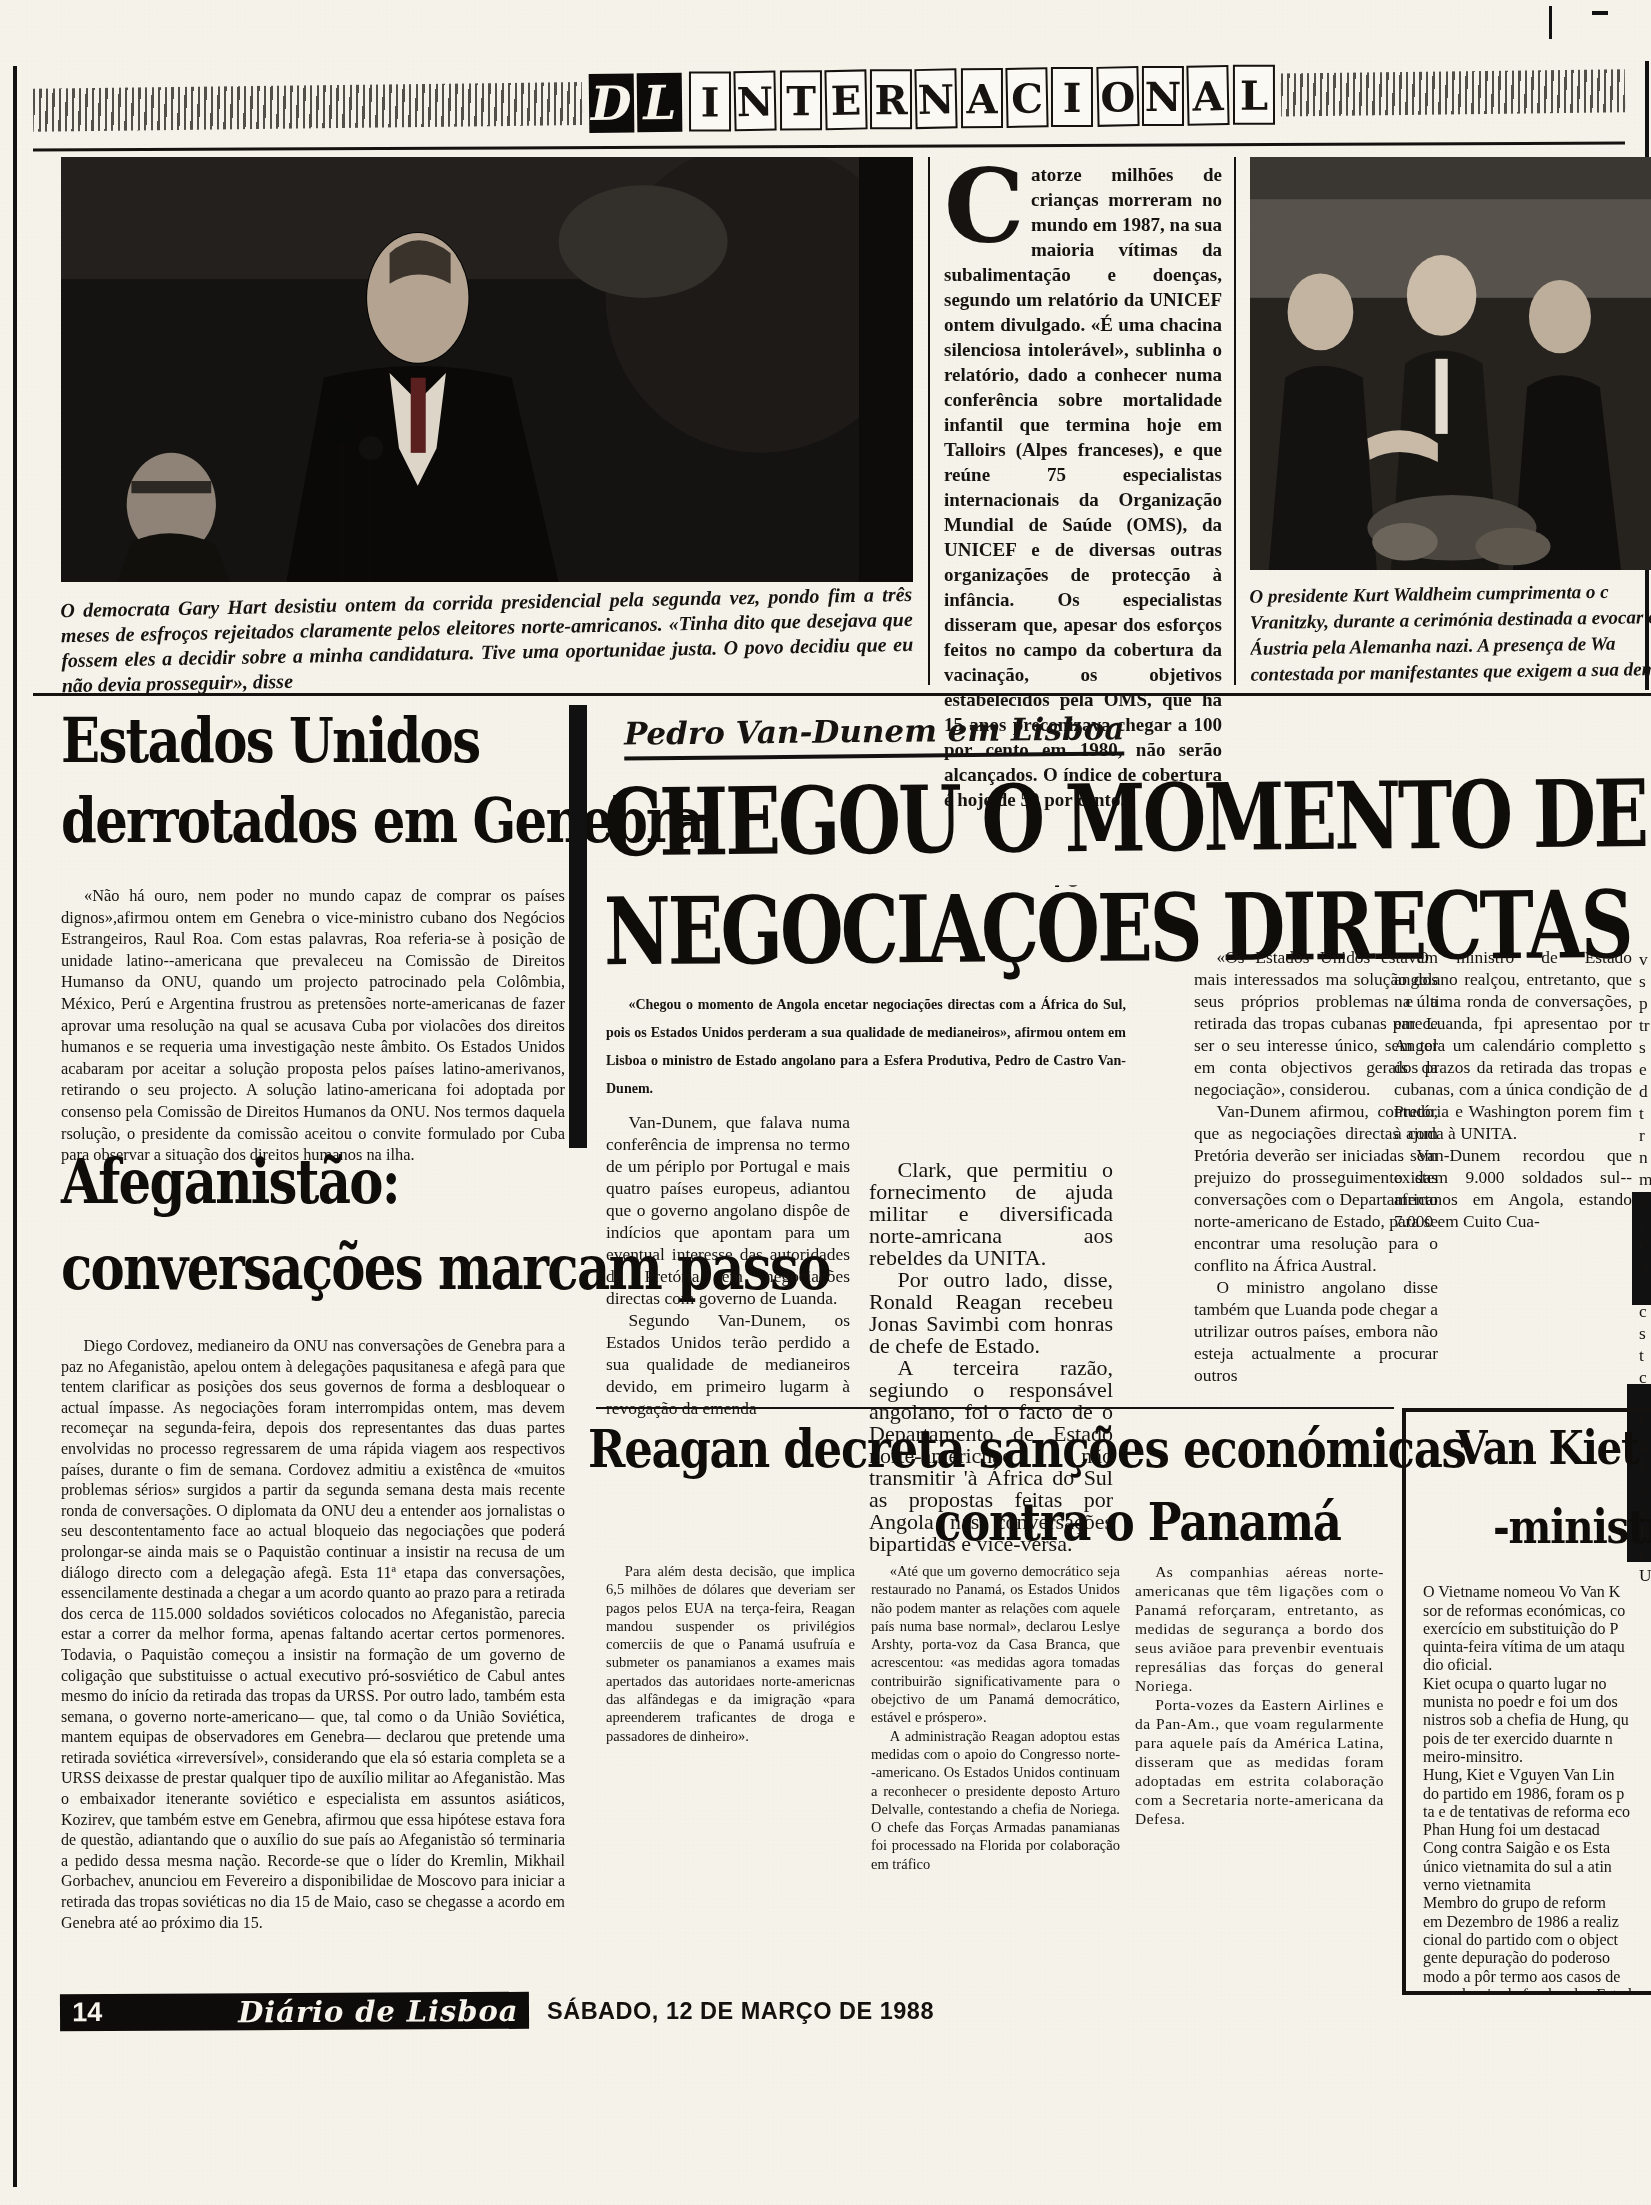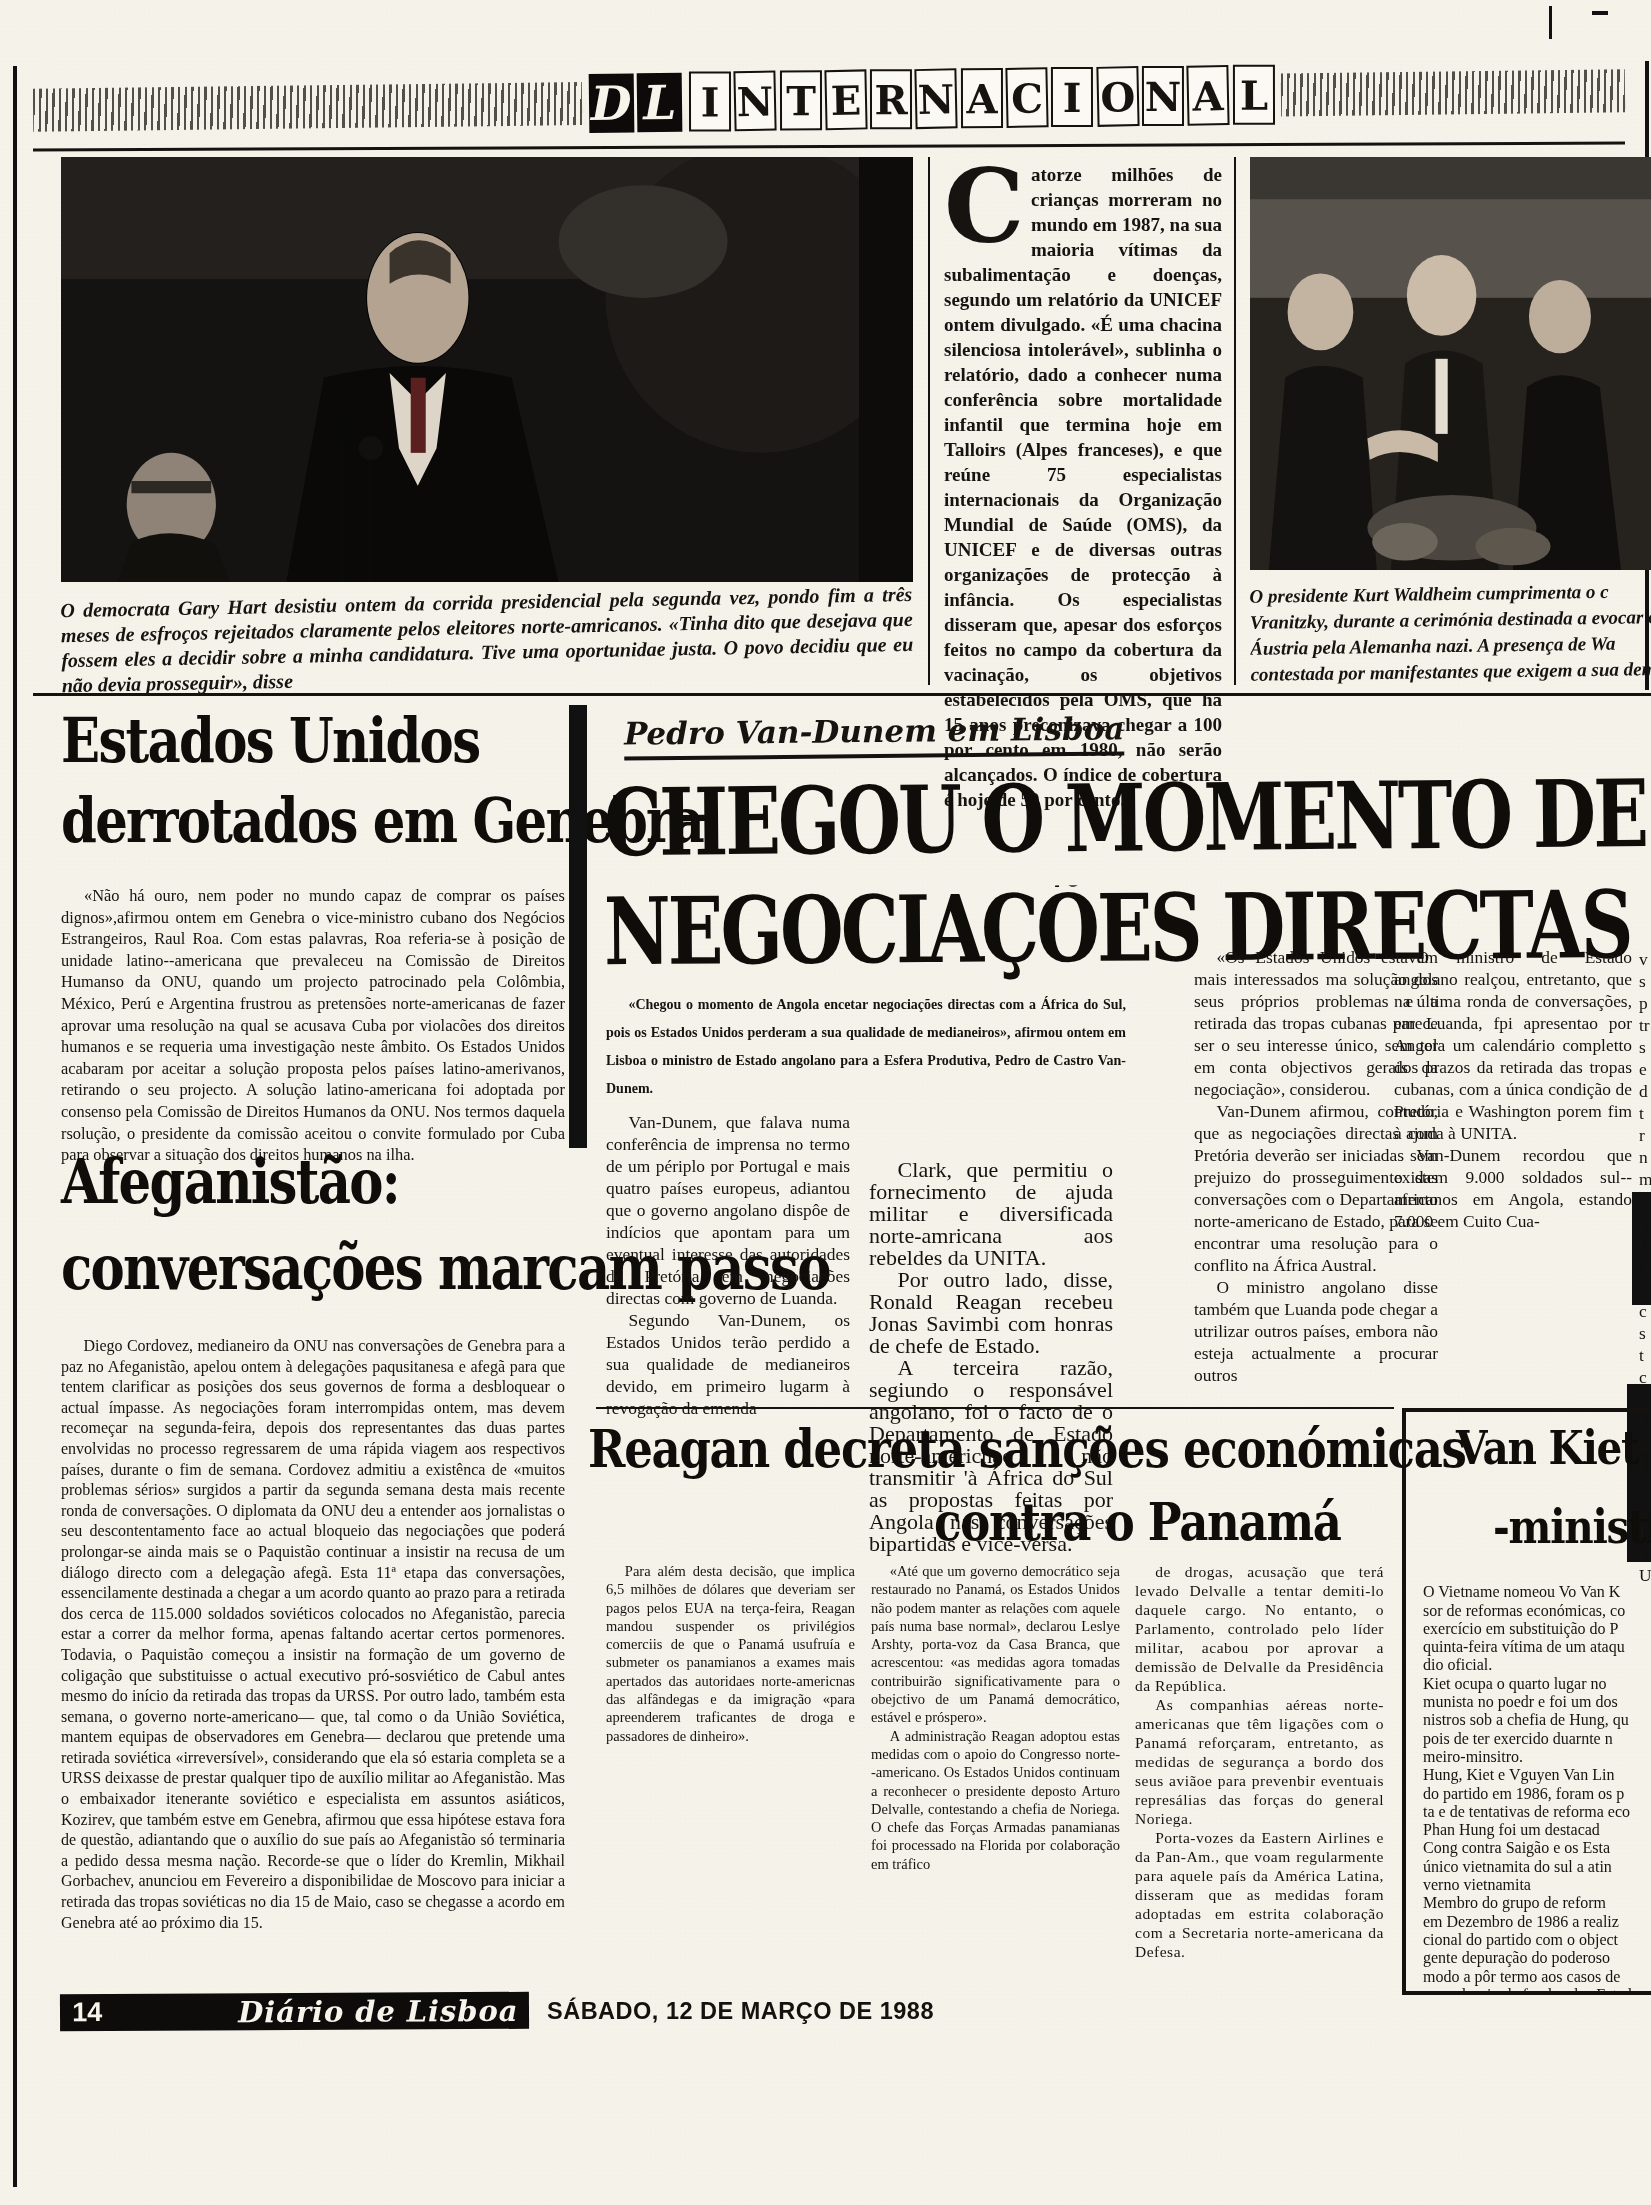--- a/index.html
+++ b/index.html
@@ -229,21 +229,20 @@
     <span class="slab condensed title-rg" style="position:relative;top:14px;">contra o Panamá</span>
   </div>
   <div class="abs col-text" style="left:606px;top:1562px;width:249px;font-size:14.5px;line-height:18.3px;">
       <p class="para">Para além desta decisão, que implica 6,5 milhões de dólares que deveriam ser pagos pelos EUA na terça-feira, Reagan mandou suspender os privilégios comerciis de que o Panamá usufruía e submeter os panamianos a exames mais apertados das autoridaes norte-americnas das alfândegas e da imigração «para apreenderem traficantes de droga e passadores de dinheiro».</p>
     </div>
   <div class="abs col-text" style="left:871px;top:1562px;width:249px;font-size:14.5px;line-height:18.3px;">
       <p class="para">«Até que um governo democrático seja restaurado no Panamá, os Estados Unidos não podem manter as relações com aquele país numa base normal», declarou Leslye Arshty, porta-voz da Casa Branca, que acrescentou: «as medidas agora tomadas contribuirão significativamente para o obejctivo de um Panamá democrático, estável e próspero».</p>
       <p class="para">A administração Reagan adoptou estas medidas com o apoio do Congresso norte--americano. Os Estados Unidos continuam a reconhecer o presidente deposto Arturo Delvalle, contestando a chefia de Noriega. O chefe das Forças Armadas panamianas foi processado na Florida por colaboração em tráfico</p>
     </div>
   <div class="abs col-text" style="left:1135px;top:1562px;width:249px;font-size:15.5px;line-height:19px;letter-spacing:0.5px;">
-      <p class="para">de drogas, acusação que terá levado Delvalle a tentar demiti-lo daquele cargo. No entanto, o Parlamento, controlado pelo líder militar, acabou por aprovar a demissão de Delvalle da Presidência da República.</p>
       <p class="para">As companhias aéreas norte-americanas que têm ligações com o Panamá reforçaram, entretanto, as medidas de segurança a bordo dos seus aviãoe para prevenbir eventuais represálias das forças do general Noriega.</p>
       <p class="para">Porta-vozes da Eastern Airlines e da Pan-Am., que voam regularmente para aquele país da América Latina, disseram que as medidas foram adoptadas em estrita colaboração com a Secretaria norte-americana da Defesa.</p>
     </div>
 
   <div class="abs" style="left:1402px;top:1408px;width:282px;height:587px;border:4.2px solid #14110e;box-sizing:border-box;padding:11.3px 0 0 17px;overflow:hidden;">
     <div style="margin-left:33px;">
       <span class="slab condensed title-vk">Van Kiet é o no</span>
     </div>
     <div style="margin-left:70px;margin-top:26px;">
       <span class="slab condensed title-vk">-ministro do</span>

